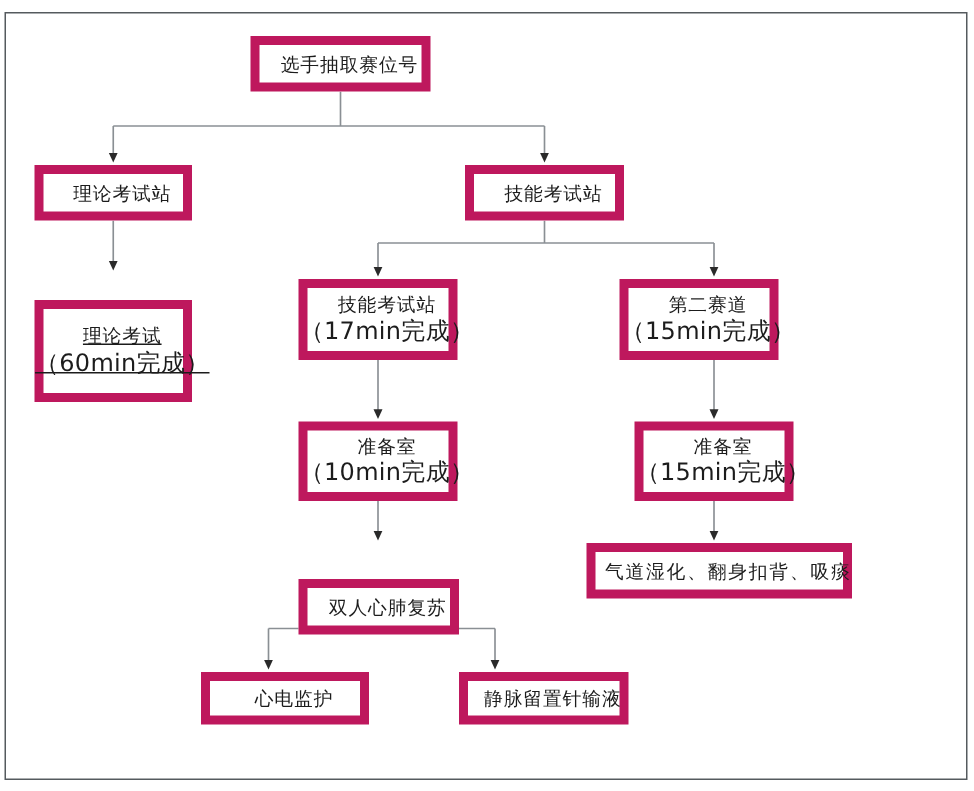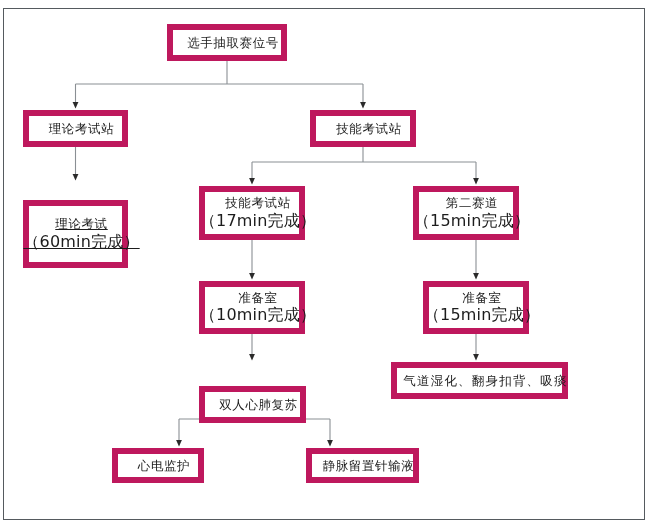--- a/index.html
+++ b/index.html
@@ -142,21 +142,21 @@
   </div>
 
   <div class="node" style="left:199px;top:362px;width:107px;height:37px;margin-top:24px;">
     <span>双人心肺复苏</span>
   </div>
 
   <div class="node wide" style="left:391px;top:362px;width:177px;height:37px;">
     <span>气道湿化、翻身扣背、吸痰</span>
   </div>
 
-  <div class="node" style="left:112px;top:448px;width:92px;height:35px;">
+  <div class="node" style="left:134px;top:448px;width:112px;height:35px;">
     <span>心电监护</span>
   </div>
 
   <div class="node" style="left:274px;top:448px;width:113px;height:35px;margin-left:32px;">
     <span>静脉留置针输液</span>
   </div>
 
 </div>
 
 </body></html>

